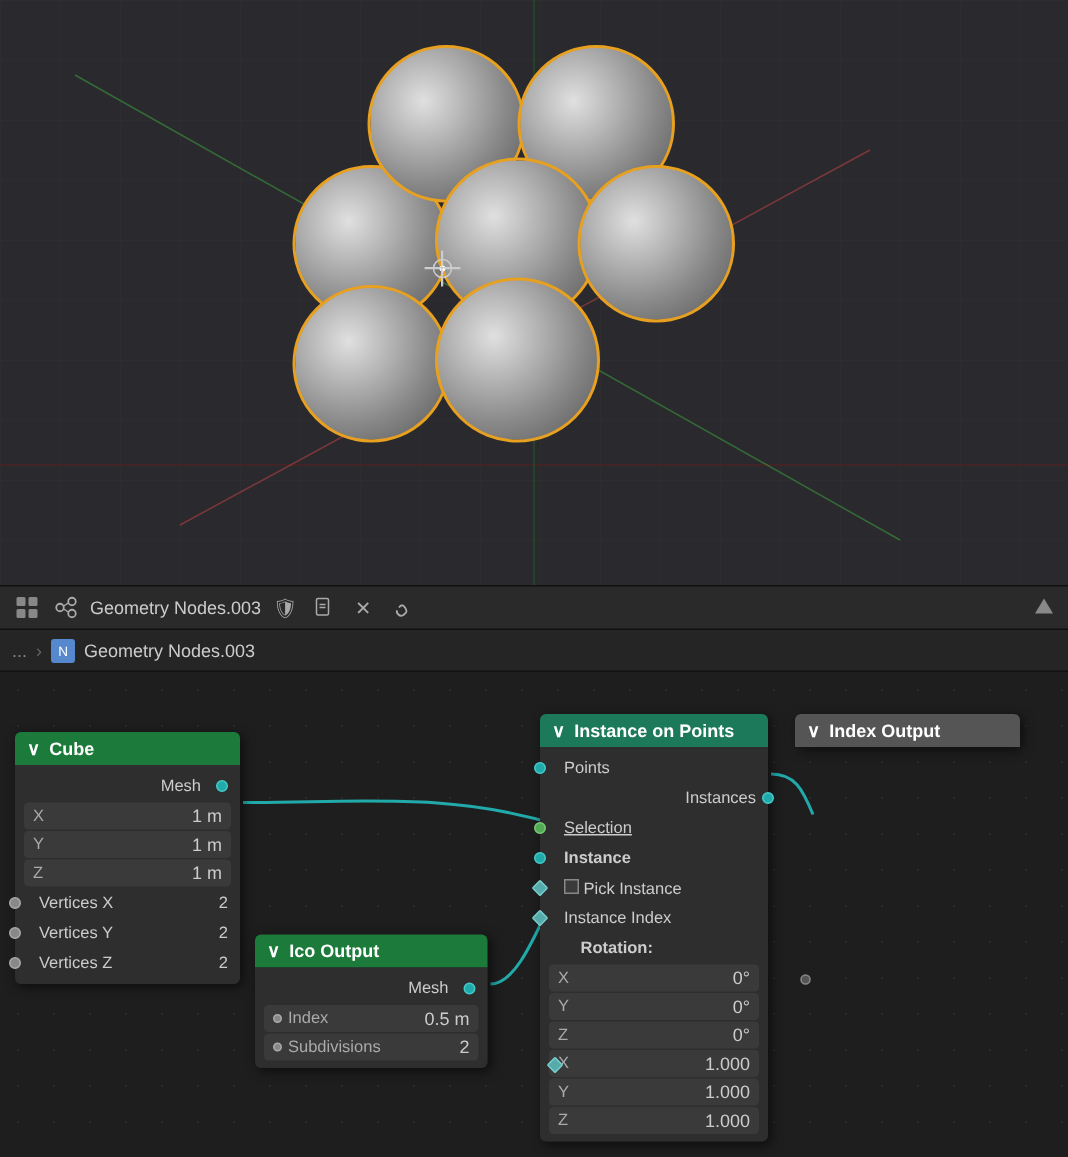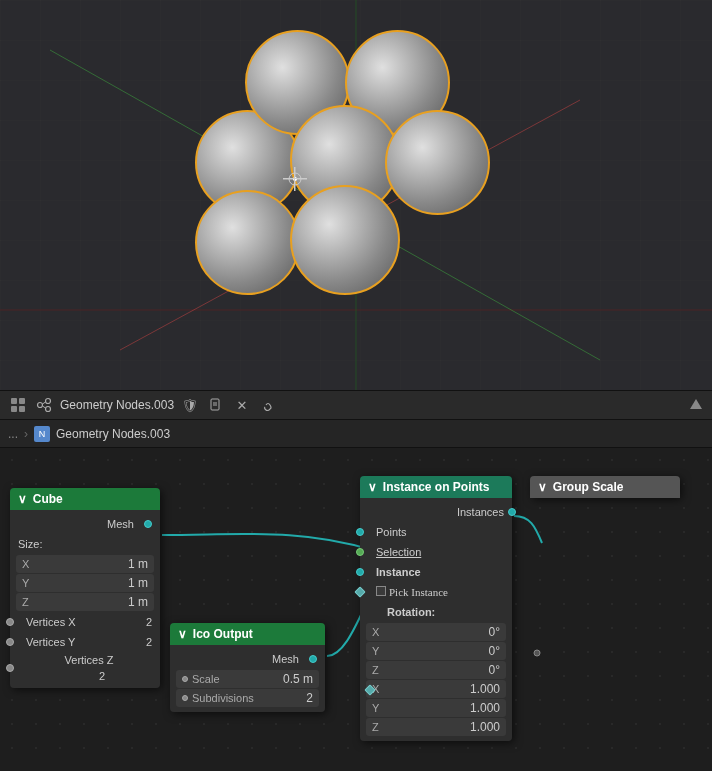--- a/index.html
+++ b/index.html
@@ -388,23 +388,20 @@
       <span>∨</span>
       <span>Cube</span>
     </div>
     <div class="node-body">
 
       <div class="node-row">
         <span class="node-row-label" style="text-align:right;">Mesh</span>
         <div class="socket socket-teal socket-right" style="position:relative;right:auto;margin-left:6px;"></div>
       </div>
 
-      <div class="node-row">
-        <span class="node-row-label">Size:</span>
-      </div>
 
       <div class="input-field-row">
         <span class="input-field-label">X</span>
         <span class="input-field-value">1 m</span>
       </div>
       <div class="input-field-row">
         <span class="input-field-label">Y</span>
         <span class="input-field-value">1 m</span>
       </div>
       <div class="input-field-row">
@@ -415,21 +412,21 @@
       <div class="node-row" style="position:relative;">
         <div class="socket socket-gray" style="position:absolute;left:-4px;top:50%;transform:translateY(-50%);"></div>
         <span class="node-row-label" style="padding-left:8px;">Vertices X</span>
         <span class="node-row-value">2</span>
       </div>
       <div class="node-row" style="position:relative;">
         <div class="socket socket-gray" style="position:absolute;left:-4px;top:50%;transform:translateY(-50%);"></div>
         <span class="node-row-label" style="padding-left:8px;">Vertices Y</span>
         <span class="node-row-value">2</span>
       </div>
-      <div class="node-row" style="position:relative;flex-direction:column;">
+      <div class="node-row" style="position:relative;">
         <div class="socket socket-gray" style="position:absolute;left:-4px;top:50%;transform:translateY(-50%);"></div>
         <span class="node-row-label" style="padding-left:8px;">Vertices Z</span>
         <span class="node-row-value">2</span>
       </div>
     </div>
   </div>
 
   <div class="node-card node-ico">
     <div class="node-header">
       <span>∨</span>
@@ -437,65 +434,69 @@
     </div>
     <div class="node-body">
 
       <div class="node-row">
         <span class="node-row-label" style="text-align:right;">Mesh</span>
         <div class="socket socket-teal" style="position:relative;right:auto;margin-left:6px;"></div>
       </div>
 
       <div class="input-field-row">
         <div class="socket socket-gray" style="width:6px;height:6px;border-radius:50%;background:#888;border:1px solid #aaa;margin-right:4px;flex-shrink:0;"></div>
-        <span class="input-field-label">Scale</span>
+        <span class="input-field-label">Index</span>
         <span class="input-field-value">0.5 m</span>
       </div>
       <div class="input-field-row">
         <div class="socket socket-gray" style="width:6px;height:6px;border-radius:50%;background:#888;border:1px solid #aaa;margin-right:4px;flex-shrink:0;"></div>
         <span class="input-field-label">Subdivisions</span>
         <span class="input-field-value">2</span>
       </div>
     </div>
   </div>
 
   <div class="node-card node-instance">
     <div class="node-header">
       <span>∨</span>
       <span>Instance on Points</span>
     </div>
     <div class="node-body">
 
       <div class="node-row" style="position:relative;">
+        <div class="socket socket-teal" style="position:absolute;left:-4px;top:50%;transform:translateY(-50%);"></div>
+        <span class="node-row-label" style="padding-left:8px;">Points</span>
+      </div>
+
+      <div class="node-row" style="position:relative;">
         <span class="node-row-label" style="text-align:right;">Instances</span>
         <div class="socket socket-teal" style="position:absolute;right:-4px;top:50%;transform:translateY(-50%);"></div>
       </div>
 
       <div class="node-row" style="position:relative;">
-        <div class="socket socket-teal" style="position:absolute;left:-4px;top:50%;transform:translateY(-50%);"></div>
-        <span class="node-row-label" style="padding-left:8px;">Points</span>
-      </div>
-
-      <div class="node-row" style="position:relative;">
         <div class="socket socket-green" style="position:absolute;left:-4px;top:50%;transform:translateY(-50%);"></div>
         <span class="node-row-label" style="padding-left:8px;text-decoration:underline;">Selection</span>
       </div>
 
       <div class="node-row" style="position:relative;">
         <div class="socket socket-teal" style="position:absolute;left:-4px;top:50%;transform:translateY(-50%);"></div>
         <span class="node-row-label" style="padding-left:8px;font-weight:bold;">Instance</span>
       </div>
 
       <div class="node-row" style="position:relative;">
         <div style="width:8px;height:8px;background:#55aaaa;transform:rotate(45deg);border:1px solid #77cccc;border-radius:1px;position:absolute;left:-4px;top:50%;transform:translateY(-50%) rotate(45deg);"></div>
-        <span style="padding-left:8px;font-size:11px;color:#ccc;font-family:Liberation Serif, serif;">
+        <span style="padding-left:8px;font-size:11px;color:#ccc;">
           <span class="checkbox-square"></span><span>Pick Instance</span>
         </span>
       </div>
 
+      <div class="node-row" style="position:relative;">
+        <div style="width:8px;height:8px;background:#55aaaa;transform:rotate(45deg);border:1px solid #77cccc;border-radius:1px;position:absolute;left:-4px;top:50%;transform:translateY(-50%) rotate(45deg);"></div>
+        <span class="node-row-label" style="padding-left:8px;">Instance Index</span>
+      </div>
 
       <div class="node-row">
         <span class="node-row-label" style="font-weight:bold;margin-left:19px;">Rotation:</span>
       </div>
       <div class="input-field-row">
         <span class="input-field-label">X</span>
         <span class="input-field-value">0°</span>
       </div>
       <div class="input-field-row">
         <span class="input-field-label">Y</span>
@@ -523,17 +524,17 @@
         <span class="input-field-label">Z</span>
         <span class="input-field-value">1.000</span>
       </div>
 
     </div>
   </div>
 
   <div class="node-card node-output">
     <div class="node-header">
       <span>∨</span>
-      <span>Group Scale</span>
+      <span>Index Output</span>
     </div>
   </div>
 
 </div>
 
 </body></html>

